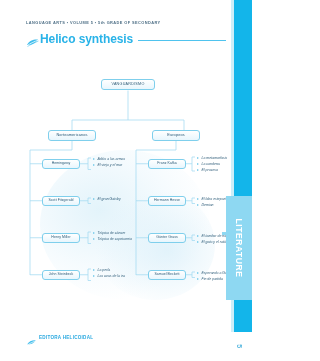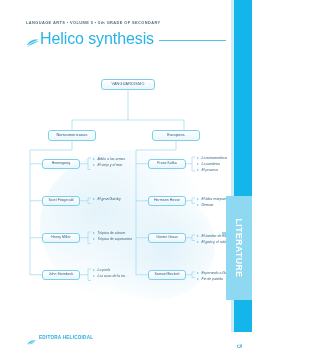--- a/index.html
+++ b/index.html
@@ -141,23 +141,23 @@
     display: flex;
     align-items: center;
   }
   .title-logo {
     width: 13px;
     height: 10px;
     margin-right: 1px;
     flex: none;
   }
   .title-text {
-    font-size: 16px;
+    font-size: 12px;
     color: #29b3e8;
-    font-weight: normal;
+    font-weight: bold;
     letter-spacing: -0.1px;
     white-space: nowrap;
   }
   .title-rule {
     flex: 1;
     height: 1.4px;
     background: #4fc3ee;
     margin-left: 5px;
     margin-top: 3px;
   }

